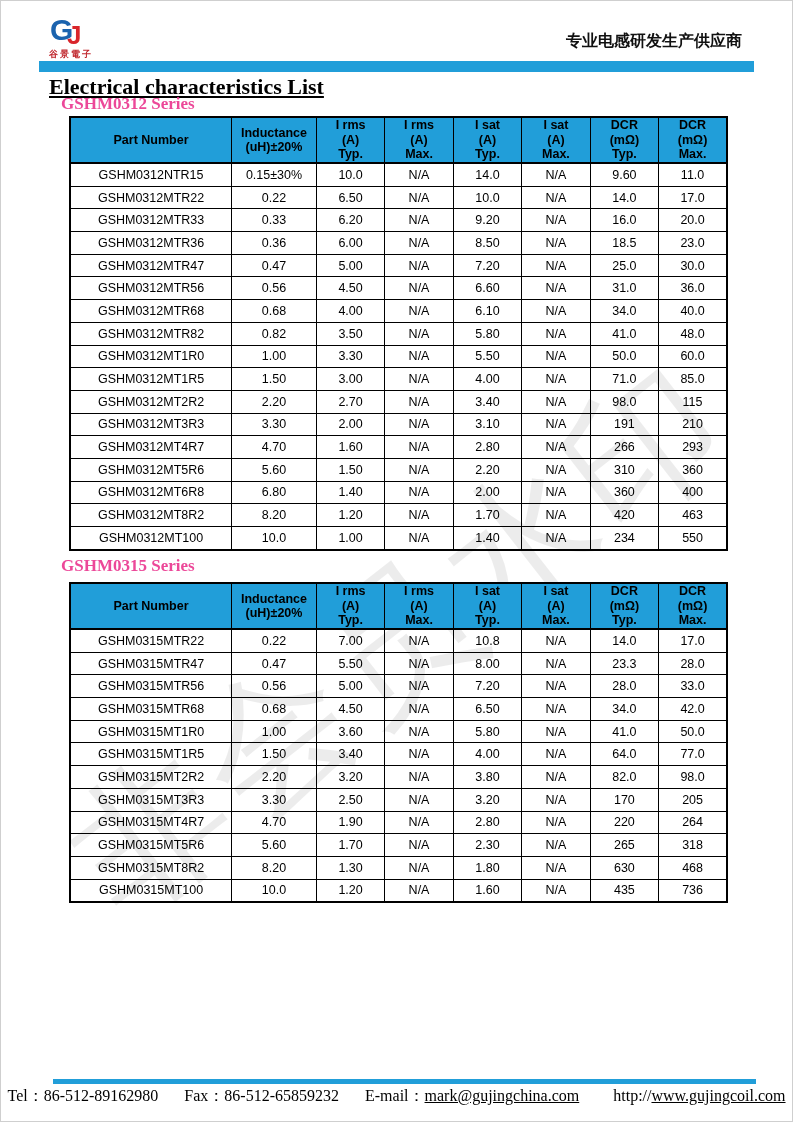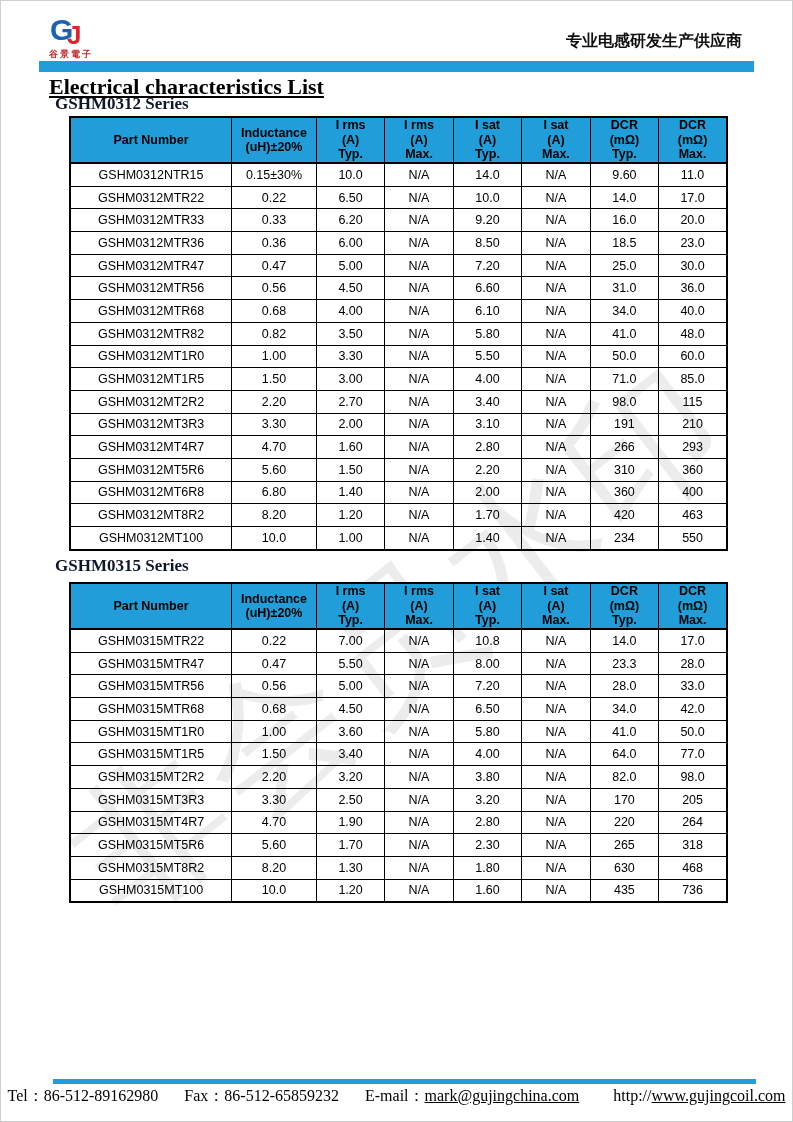--- a/index.html
+++ b/index.html
@@ -37,23 +37,23 @@
   }
   .bar{position:absolute;background:var(--accent);z-index:2;}
   .bar-top{left:38px;top:60px;width:715px;height:11px;}
   
   .doc-title{
     position:absolute;left:48px;top:73px;z-index:2;margin:0;
     font-family:"Liberation Serif", serif;
     font-size:22px;font-weight:bold;color:#000;text-decoration:underline;
   }
   .series-title{
-    position:absolute;left:54px;z-index:2;margin:0;
+    position:absolute;left:60px;z-index:2;margin:0;
     font-family:"Liberation Serif", serif;
-    font-size:17px;font-weight:bold;color:#0f172a;
+    font-size:17px;font-weight:bold;color:#ec4899;
   }
   #series-title-0{top:93px;}
   #series-title-1{top:555px;}
   
   .spec-table{
     position:absolute;left:68px;z-index:1;
     width:659px;border-collapse:collapse;table-layout:fixed;
     background:transparent;
   }
   #table-0{top:115px;}

